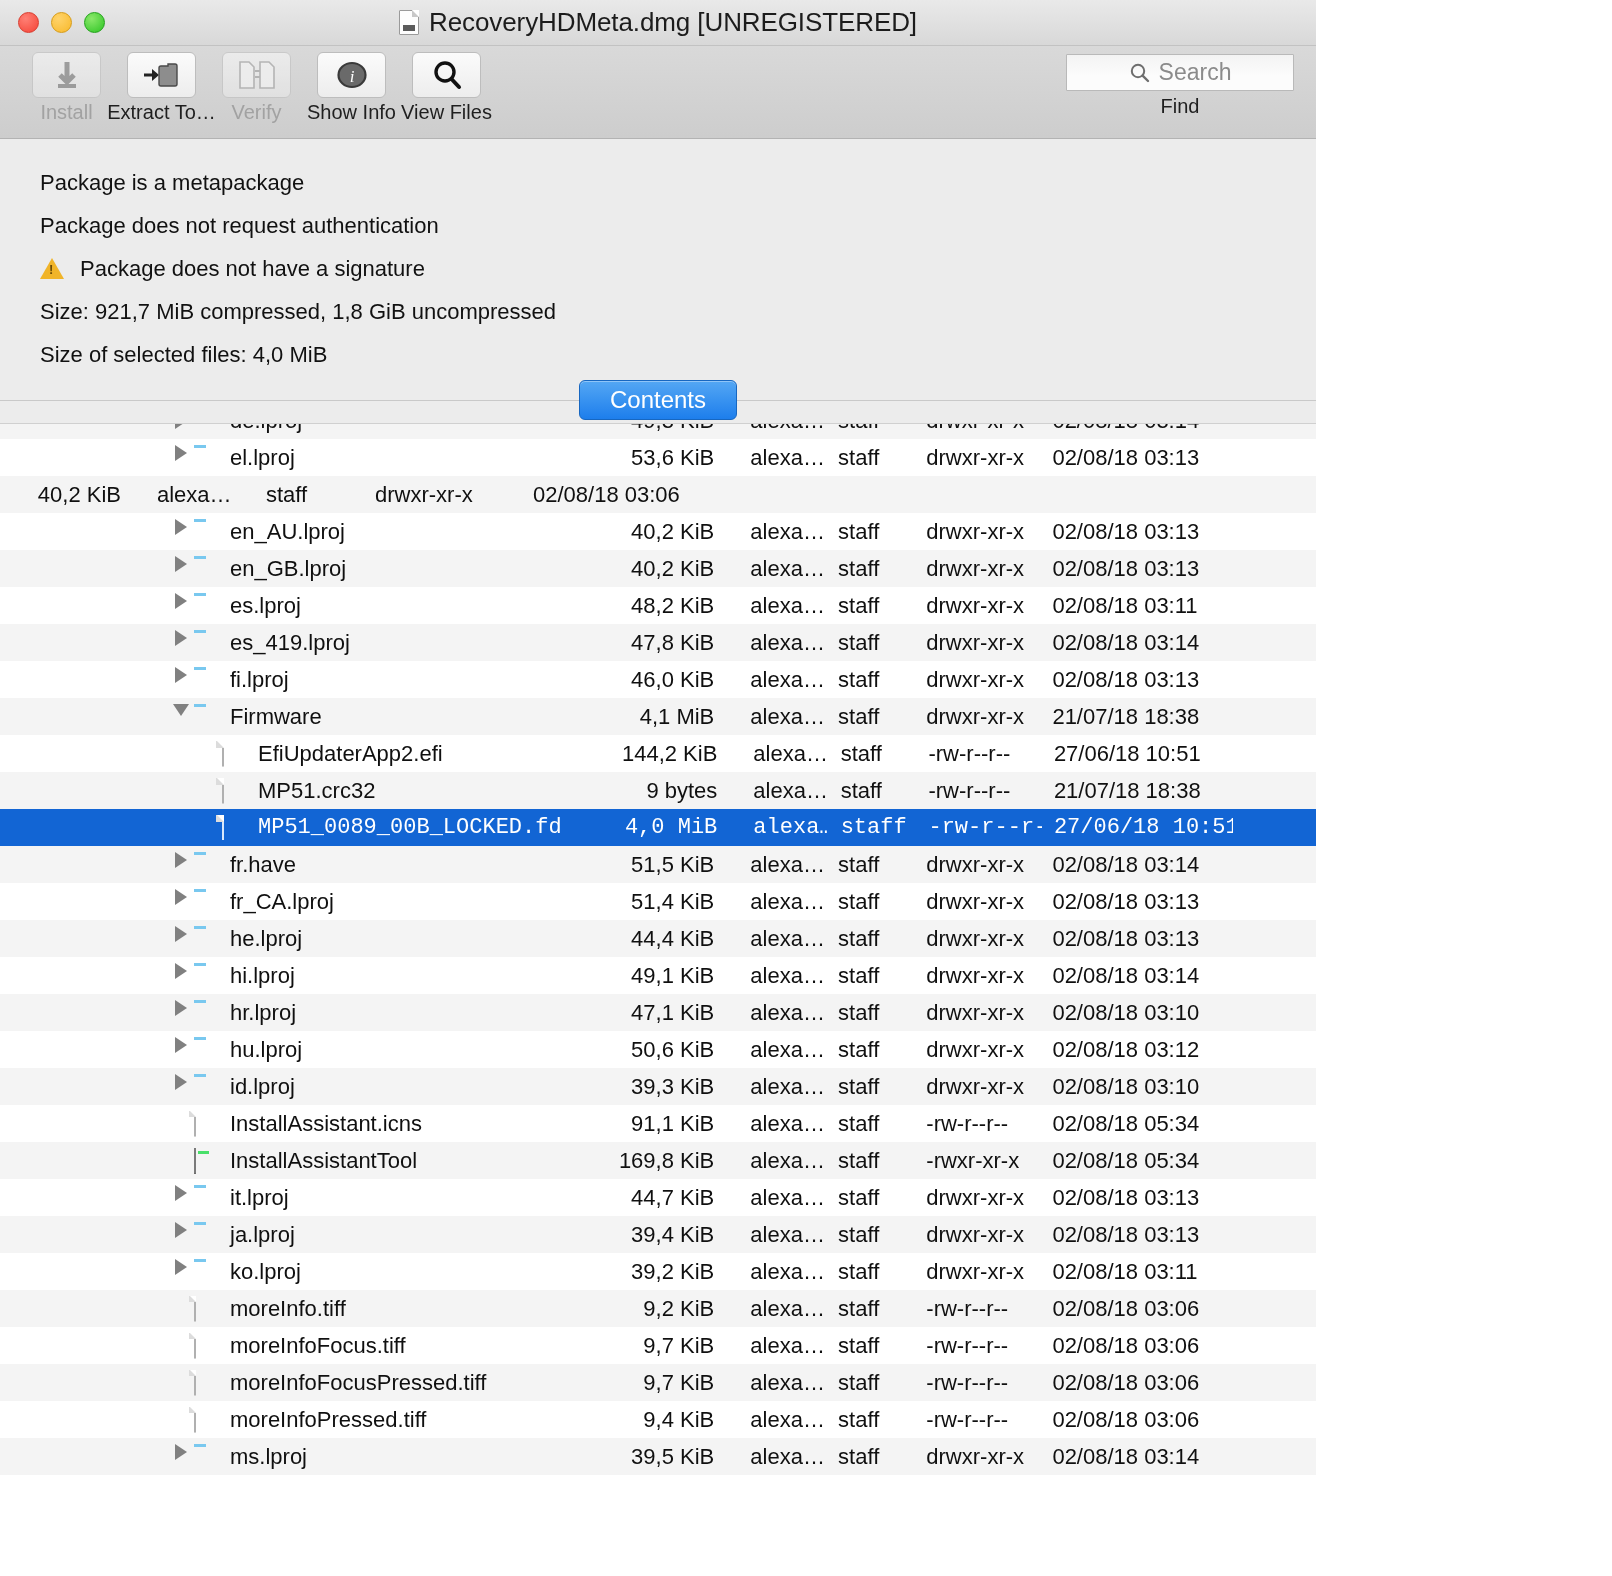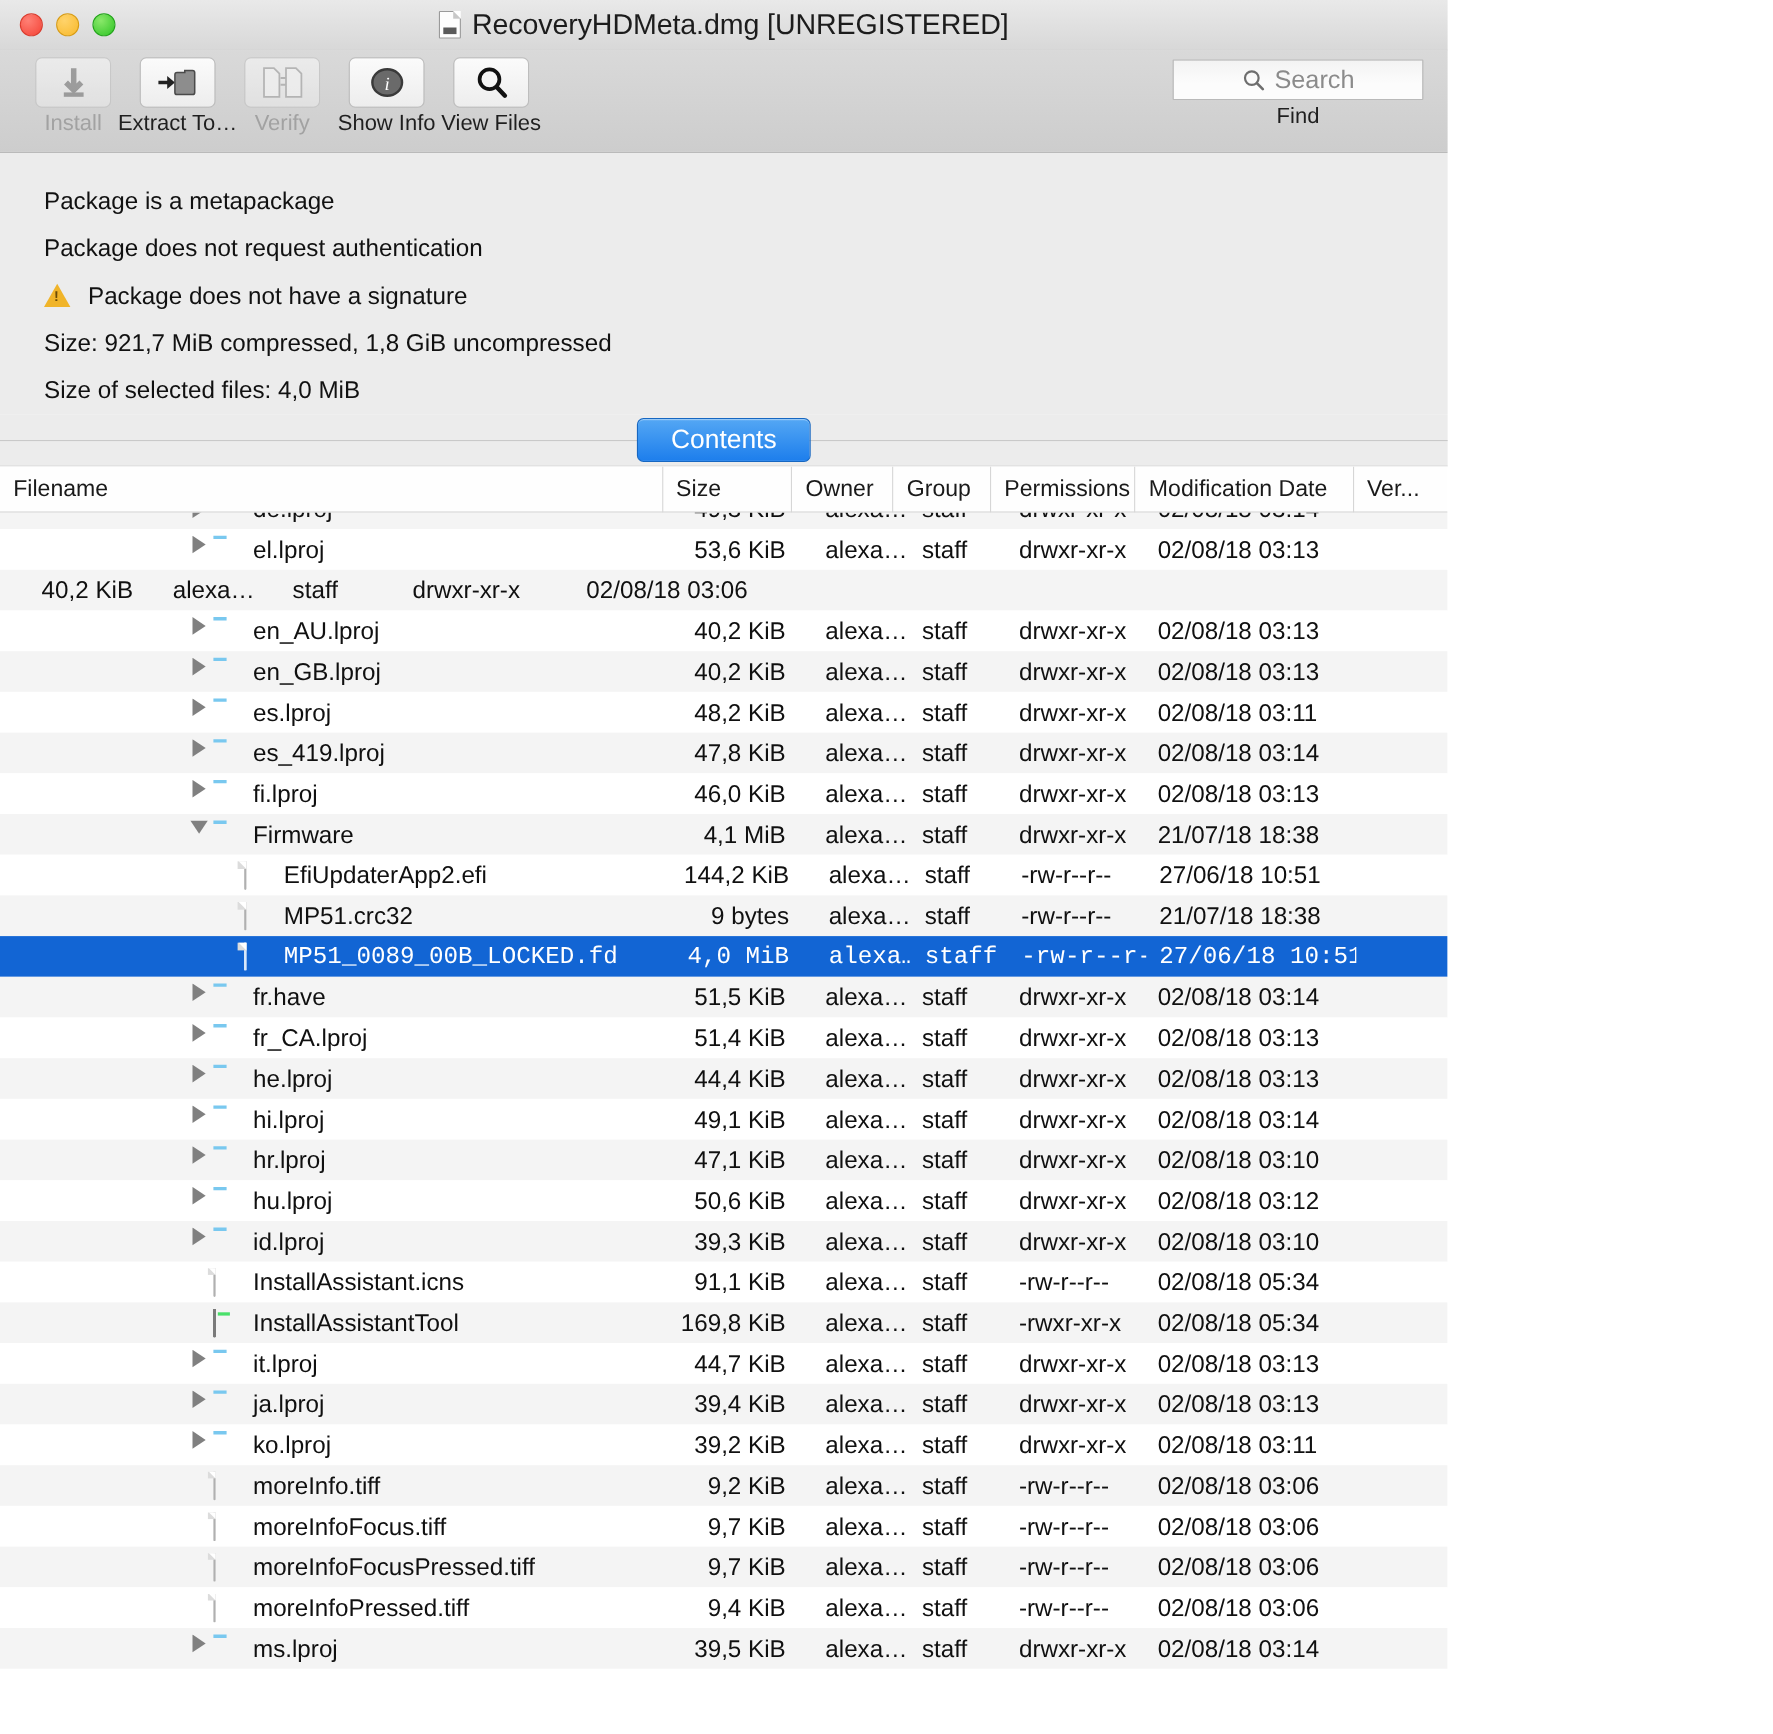--- a/index.html
+++ b/index.html
@@ -518,29 +518,20 @@
       <span>Size of selected files: 4,0 MiB</span>
     </div>
   </div>
 
   <div class="tabs-row">
     <div class="rule"></div>
     <div class="tab-contents">Contents</div>
   </div>
 
   <div class="table-wrap">
-    <div class="thead">
-      <div class="th c-name">Filename</div>
-      <div class="th c-size">Size</div>
-      <div class="th c-owner">Owner</div>
-      <div class="th c-group">Group</div>
-      <div class="th c-perm">Permissions</div>
-      <div class="th c-date">Modification Date</div>
-      <div class="th c-ver">Ver...</div>
-    </div>
     <div class="tbody" id="tbody">
         <div class="row even clipped-top">
           <div class="cell c-name name-cell indent-1">
             <span class="twisty">
               <span class="arrow-right"></span>
             </span>
             <span class="ficon"><span class="ico-folder"></span></span>
             <span class="fname">de.lproj</span>
           </div>
           <div class="cell c-size num">

